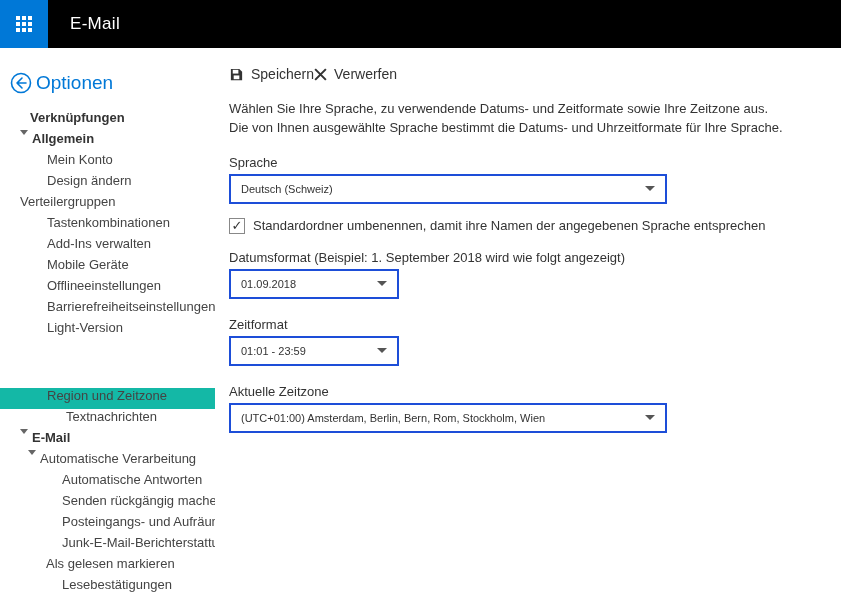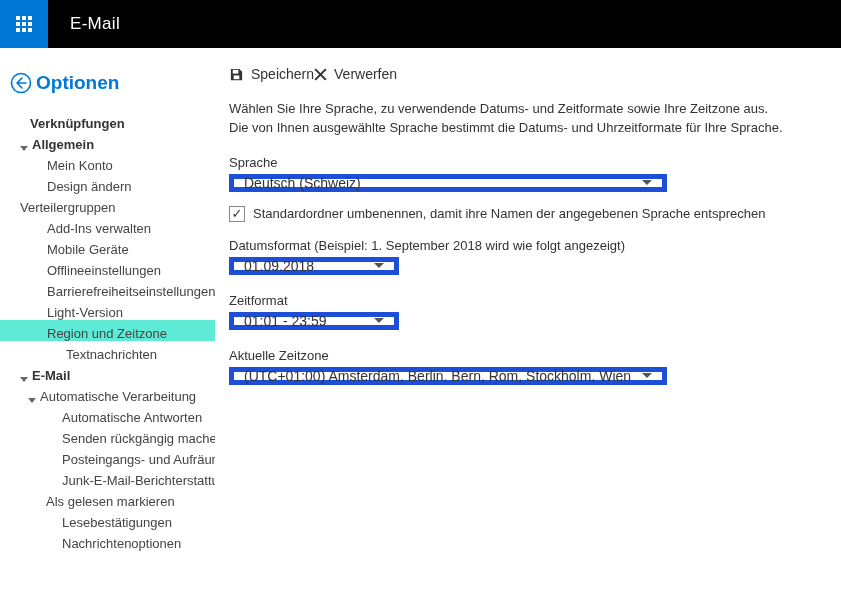--- a/index.html
+++ b/index.html
@@ -6,36 +6,36 @@
   html, body { margin:0; padding:0; font-family: "Segoe UI", Arial, sans-serif; font-size:13px; color:#333; }
   body { width:841px; height:600px; overflow:hidden; background:#fff; }
 
   .topbar { height:48px; background:#000; display:flex; align-items:center; }
   .waffle { width:48px; height:48px; background:#0078d7; display:flex; align-items:center; justify-content:center; }
   .app-title { color:#fff; font-size:17px; padding-left:22px; font-weight:400; letter-spacing:0.3px; }
 
   .main { display:flex; height:552px; }
   .sidebar { width:215px; padding-top:24px; }
   .back-row { display:flex; align-items:center; gap:4px; padding-left:10px; margin-bottom:16px; cursor:pointer; }
-  .back-row .lbl { color:#0078d7; font-size:19px; font-weight:700; }
+  .back-row .lbl { color:#0078d7; font-size:19px; font-weight:400; }
 
   .side-list { font-size:13px; }
-  .side-item { display:flex; align-items:flex-end; height:21px; cursor:pointer; color:#444; white-space:nowrap; }
-  .side-item.selected { background:#5eead4; }
+  .side-item { display:flex; align-items:flex-start; height:21px; cursor:pointer; color:#444; white-space:nowrap; }
+  .side-item.selected { background:#14b8a6;margin-top:47px; }
   .side-item .label { overflow:hidden; }
   .bold { font-weight:700; color:#333; }
   .caret { display:inline-block; width:0; height:0; border-left:4px solid transparent; border-right:4px solid transparent; border-top:5px solid #666; margin-right:4px; position:relative; top:-1px; }
 
   .content { flex:1; padding:18px 10px 0 14px; }
   .cmdbar { display:flex; align-items:center; margin-bottom:18px; }
   .cmd { display:flex; align-items:center; gap:7px; font-size:14px; color:#333; cursor:pointer; }
   .h1 { font-size:24px; font-weight:300; color:#333; margin-bottom:18px; }
   .desc { font-size:13px; color:#333; line-height:1.45; margin-bottom:17px; }
   .field-label { font-size:13px; color:#333; margin-bottom:4px; }
-  .select { height:18px; border:5px solid #1d4ed8; display:flex; align-items:center; justify-content:space-between; padding:0 10px; font-size:14px; color:#333; background:#fff; cursor:pointer; }
+  .select { height:30px; border:2px solid #1d4ed8; display:flex; align-items:center; justify-content:space-between; padding:0 10px; font-size:11px; color:#333; background:#fff; cursor:pointer; }
   .select-wide { width:438px; }
   .select-narrow { width:170px; }
   .dd-caret { width:0; height:0; border-left:5px solid transparent; border-right:5px solid transparent; border-top:5px solid #555; }
   .checkbox-row { display:flex; align-items:center; gap:8px; margin:14px 0 16px 0; font-size:13px; color:#333; }
   .checkbox { width:16px; height:16px; border:1px solid #888; display:flex; align-items:center; justify-content:center; }
   .checkmark { color:#333; font-size:13px; line-height:1; }
   .gap { height:18px; }
 
   svg { display:block; }
 </style>
@@ -81,20 +81,23 @@
       <div class="side-item" style="padding-left:47px">
           <span class="label">Mein Konto</span>
         </div>
       <div class="side-item" style="padding-left:47px">
           <span class="label">Design ändern</span>
         </div>
       <div class="side-item" style="padding-left:20px">
           <span class="label">Verteilergruppen</span>
         </div>
       <div class="side-item" style="padding-left:47px">
+          <span class="label">Tastenkombinationen</span>
+        </div>
+      <div class="side-item" style="padding-left:47px">
           <span class="label">Add-Ins verwalten</span>
         </div>
       <div class="side-item" style="padding-left:47px">
           <span class="label">Mobile Geräte</span>
         </div>
       <div class="side-item" style="padding-left:47px">
           <span class="label">Offlineeinstellungen</span>
         </div>
       <div class="side-item" style="padding-left:47px">
           <span class="label">Barrierefreiheitseinstellungen</span>

